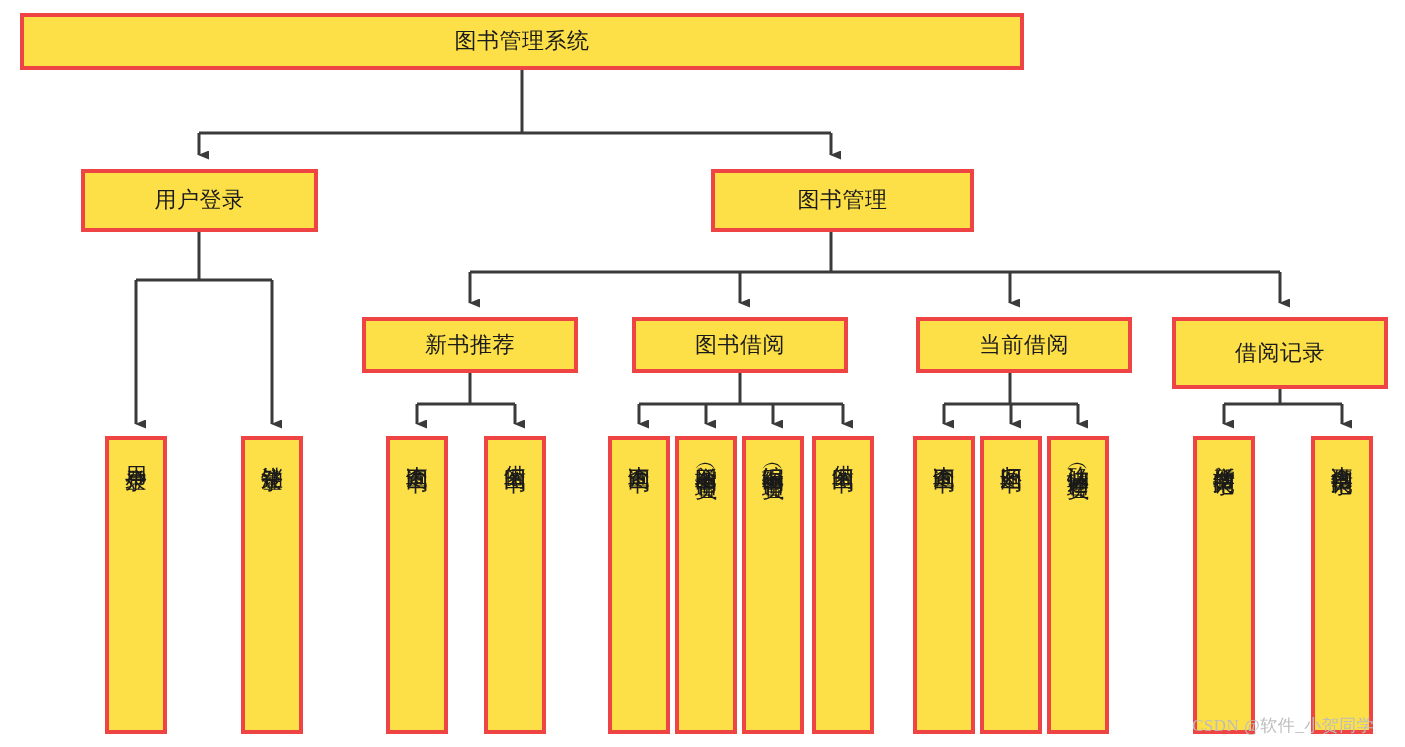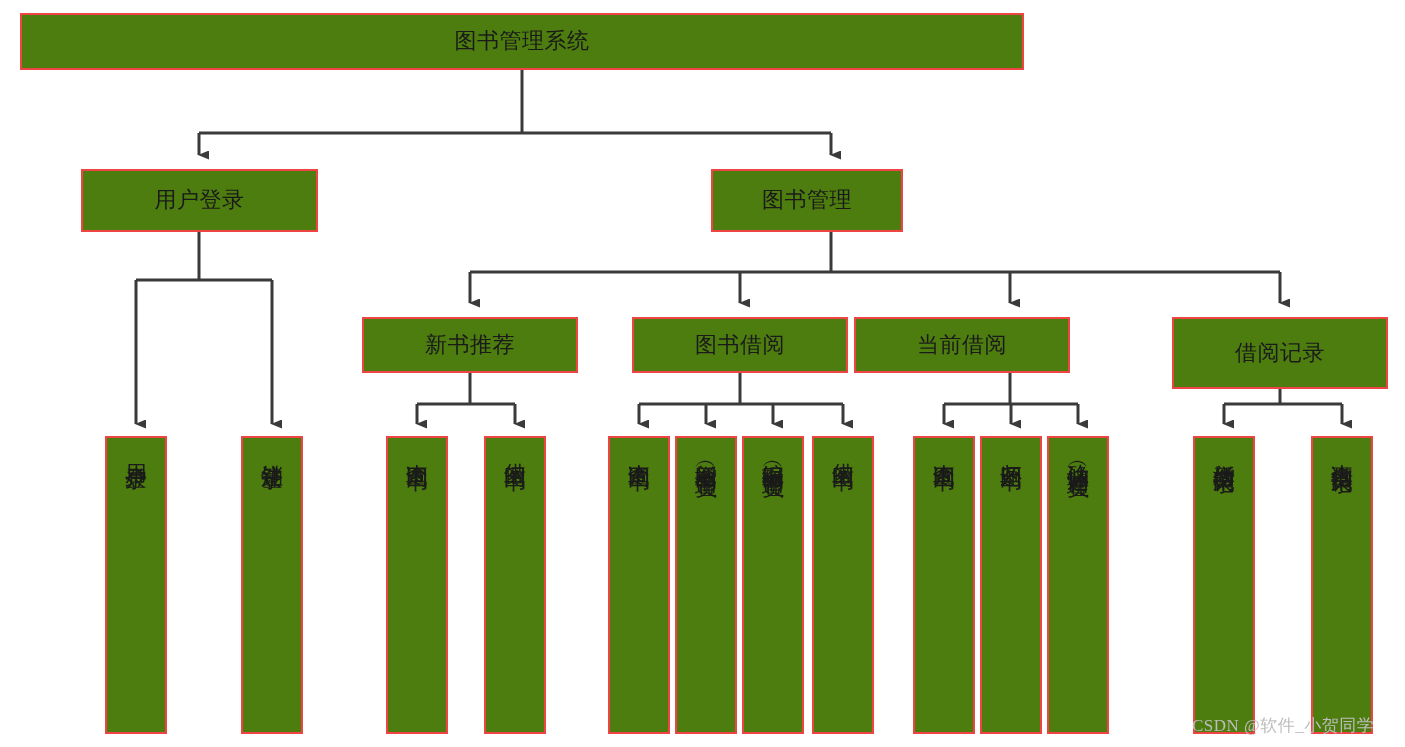--- a/index.html
+++ b/index.html
@@ -21,22 +21,22 @@
     position: absolute;
     left: 0;
     top: 0;
     width: 1405px;
     height: 747px;
     pointer-events: none;
   }
   .node {
     position: absolute;
     box-sizing: border-box;
-    border: 2px solid #ef4444;
-    background: #4d7c0f;
+    border: 4px solid #ef4444;
+    background: #fde047;
     display: flex;
     align-items: center;
     justify-content: center;
     color: #1a1a1a;
   }
   .node .label {
     text-align: center;
     line-height: 1.12;
     letter-spacing: 0.5px;
     white-space: pre-line;
@@ -122,31 +122,31 @@
     </g>
   </svg>
 
   <div class="node horizontal" style="left:20px; top:13px; width:1004px; height:57px;">
     <span class="label">图书管理系统</span>
   </div>
 
   <div class="node horizontal" style="left:81px; top:169px; width:237px; height:63px;">
     <span class="label">用户登录</span>
   </div>
-  <div class="node horizontal" style="left:711px; top:169px; width:192px; height:63px;">
+  <div class="node horizontal" style="left:711px; top:169px; width:263px; height:63px;">
     <span class="label">图书管理</span>
   </div>
 
   <div class="node horizontal" style="left:362px; top:317px; width:216px; height:56px;">
     <span class="label">新书推荐</span>
   </div>
   <div class="node horizontal" style="left:632px; top:317px; width:216px; height:56px;">
     <span class="label">图书借阅</span>
   </div>
-  <div class="node horizontal" style="left:854px; top:317px; width:216px; height:56px;">
+  <div class="node horizontal" style="left:916px; top:317px; width:216px; height:56px;">
     <span class="label">当前借阅</span>
   </div>
   <div class="node horizontal" style="left:1172px; top:317px; width:216px; height:72px;">
     <span class="label">借阅记录</span>
   </div>
 
   <div class="node vertical" style="left:105px; top:436px; width:62px; height:298px;">
     <span class="label">用户登录</span>
   </div>
   <div class="node vertical" style="left:241px; top:436px; width:62px; height:298px;">

